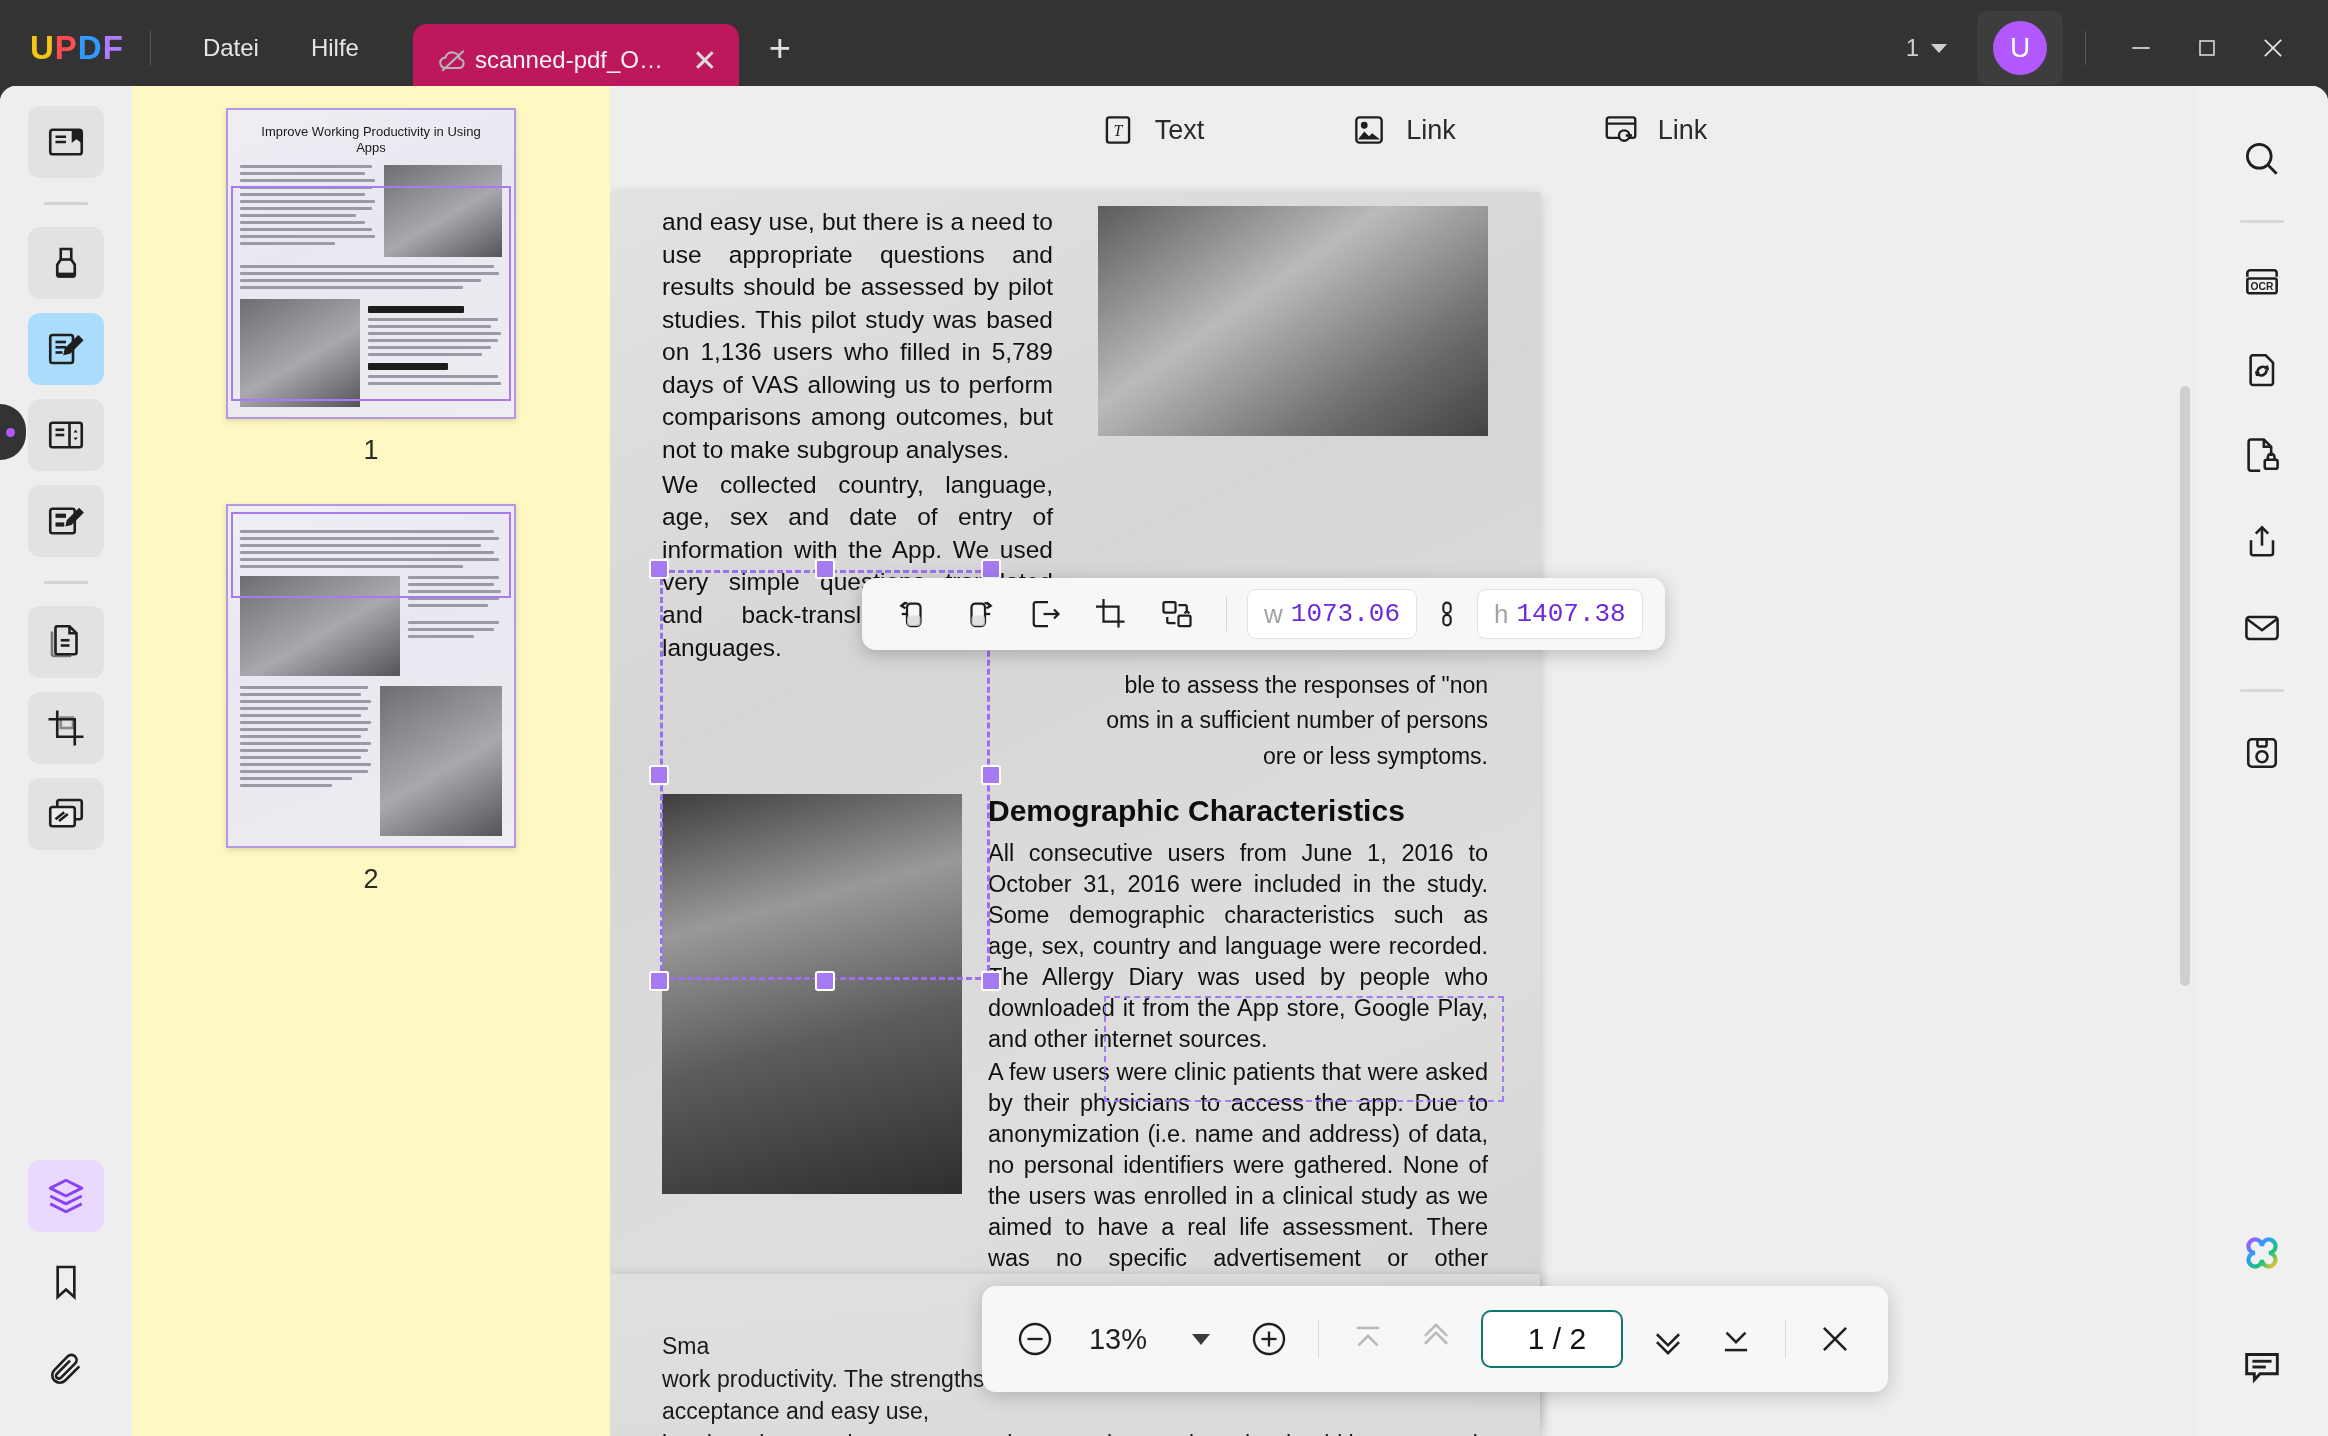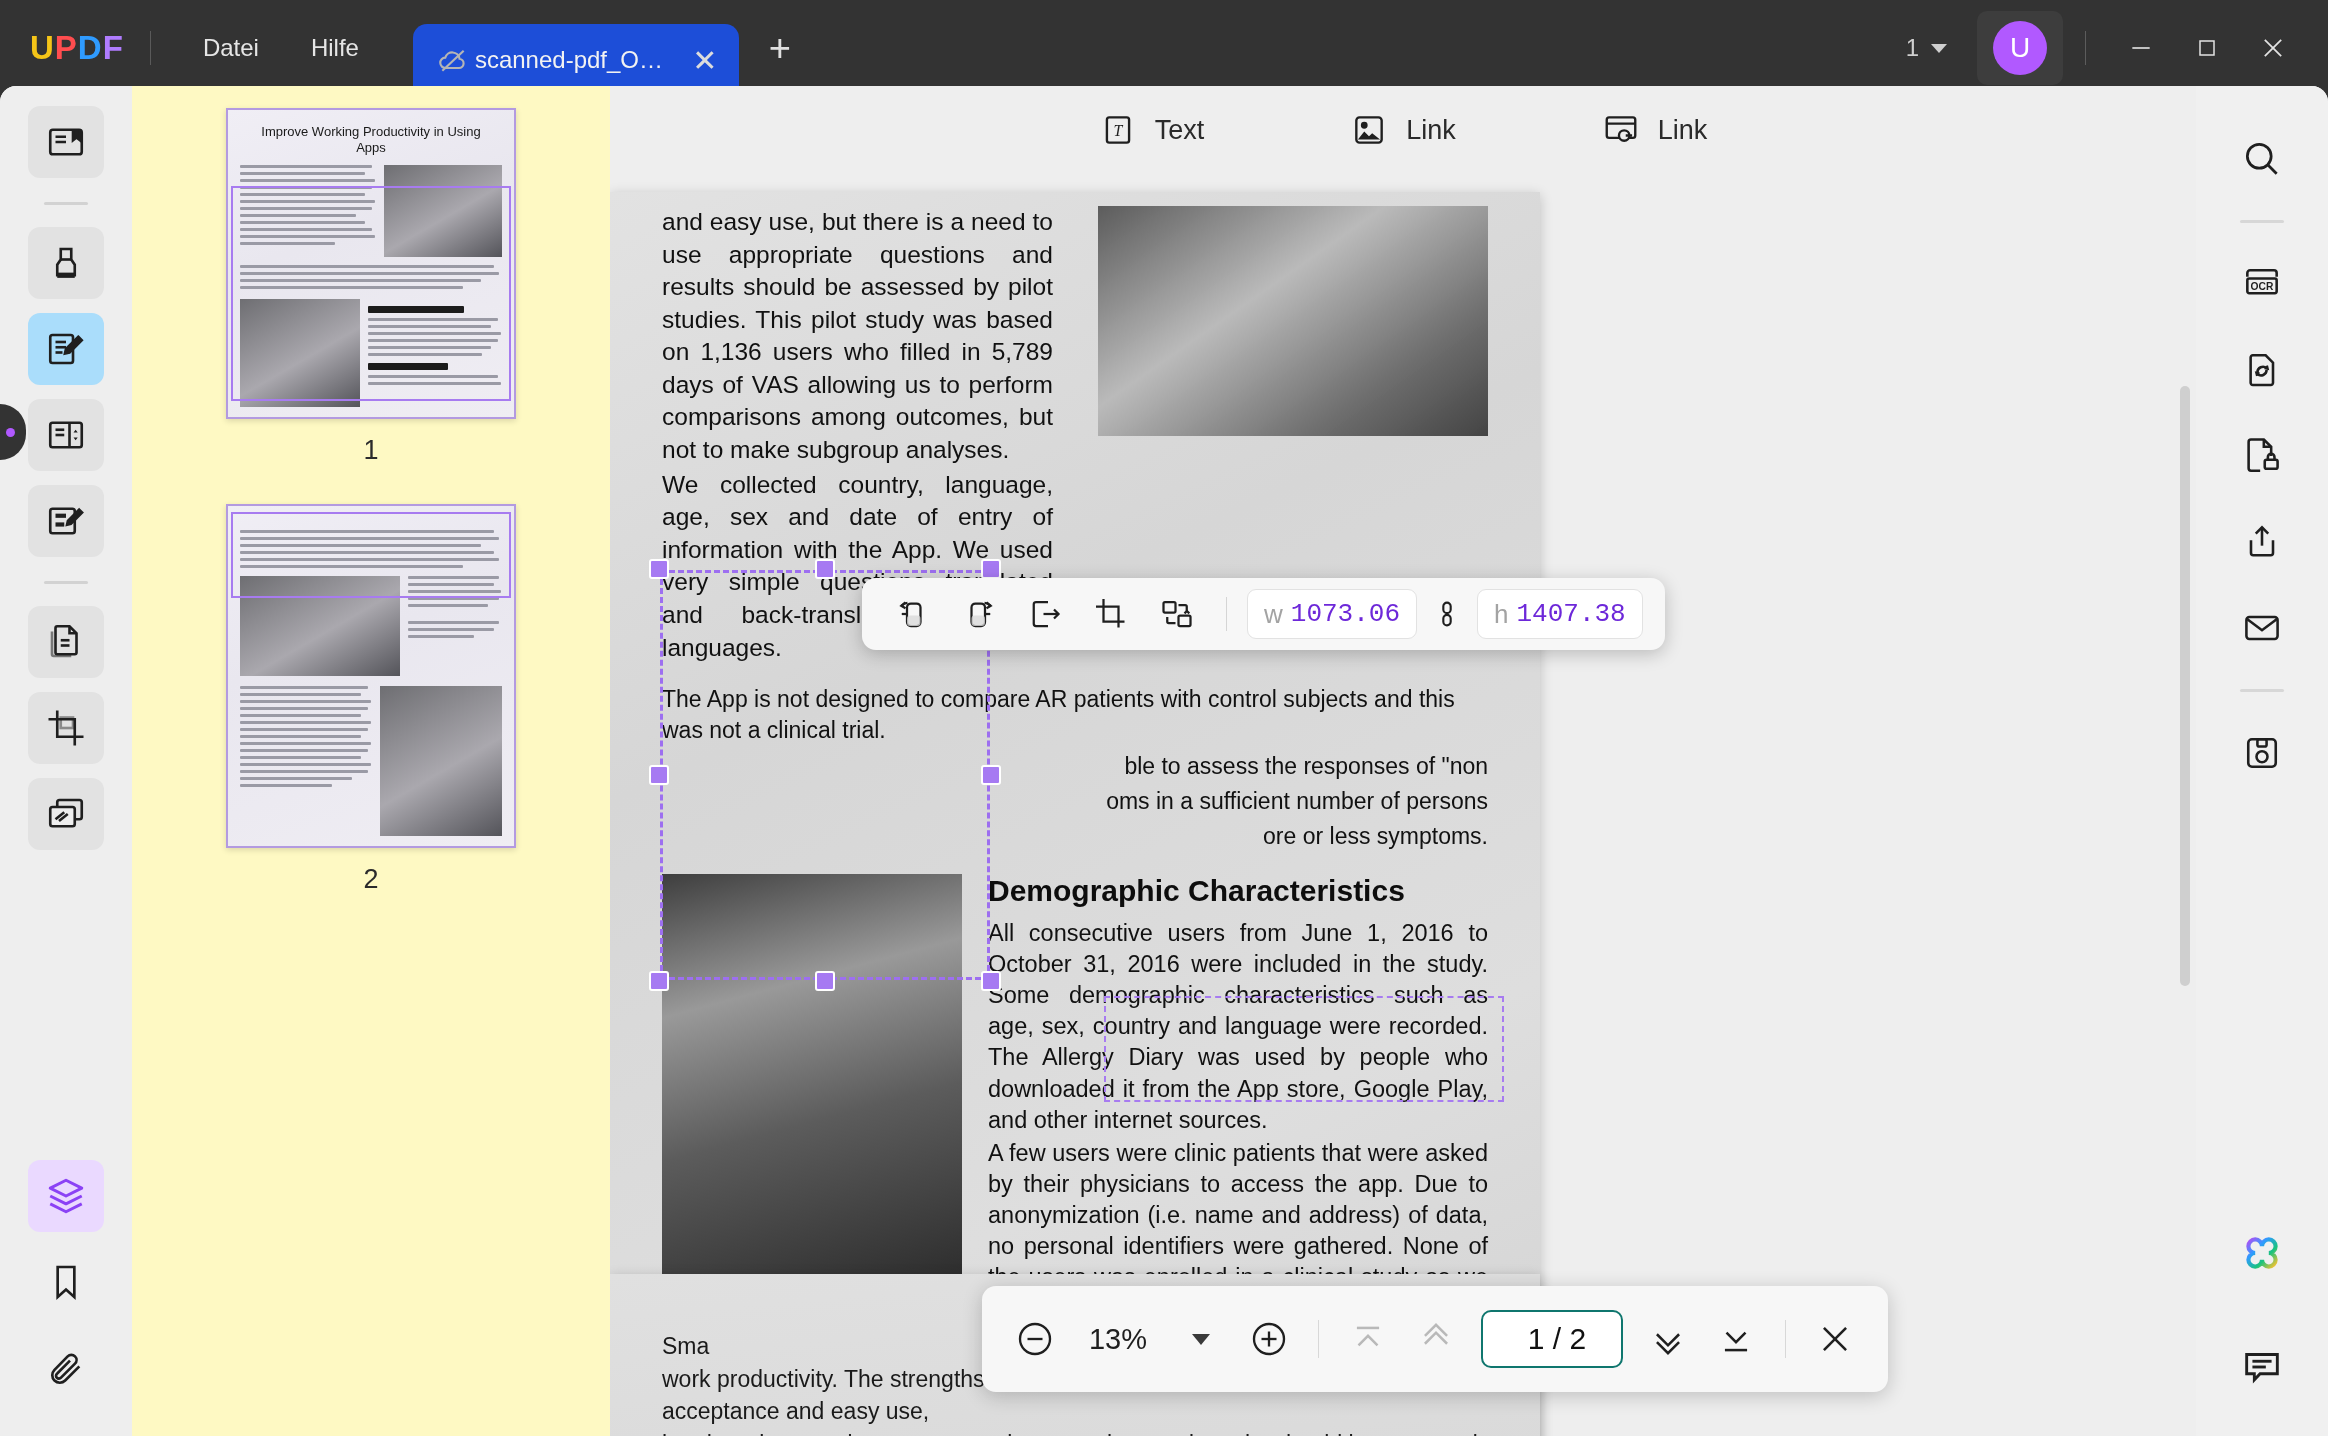--- a/index.html
+++ b/index.html
@@ -24,21 +24,21 @@
   .logo span:nth-child(2){ color:#ff4d4f; }
   .logo span:nth-child(3){ color:#2f9bff; }
   .logo span:nth-child(4){ color:#b07cff; }
   .tb-divider { width:1px; height:34px; background:#5a5a5a; margin:0 26px; }
   .menu-item {
     color:#e6e6e6; font-size:24px; padding:8px 26px; border-radius:6px; cursor:default;
   }
 
   .tab {
     margin-left: 28px; height: 72px; width: 326px; border-radius: 14px 14px 0 0;
-    background: #1d4ed8; display:flex; align-items:center; position:relative; top:12px;
+    background: #be185d; display:flex; align-items:center; position:relative; top:12px;
   }
   .tab-icon { margin-left: 24px; width:32px; height:32px; position:relative; }
   .tab-icon svg { display:block; }
   .tab-title {
     flex:1; text-align:center; color:#f2f2f2; font-size:24px; white-space:nowrap;
     overflow:hidden; text-overflow:ellipsis; padding: 0 6px;
   }
   .tab-close { width:44px; height:44px; margin-right:12px; display:flex; align-items:center;
     justify-content:center; color:#dcdcdc; font-size:30px; border-radius:6px; }
   .newtab {
@@ -520,21 +520,20 @@
 
         <div class="docpage">
           <div class="doc-row">
             <div class="doc-col-text">
               <p class="doc-p">and easy use, but there is a need to use appropriate questions and results should be assessed by pilot studies. This pilot study was based on 1,136 users who filled in 5,789 days of VAS allowing us to perform comparisons among outcomes, but not to make subgroup analyses.</p>
               <p class="doc-p">We collected country, language, age, sex and date of entry of information with the App. We used very simple questions translated and back-translated into 15 languages.</p>
             </div>
             <div class="doc-photo"></div>
           </div>
 
-          <div class="doc-wide">The App is not designed to compare AR patients with control subjects and this was not a clinical trial.</div>
           <div class="doc-wide" style="margin-top:4px;text-align:right;">ble to assess the responses of "non</div>
           <div class="doc-wide" style="margin-top:4px;text-align:right;">oms in a sufficient number of persons</div>
           <div class="doc-wide" style="margin-top:4px;text-align:right;">ore or less symptoms.</div>
 
           <div class="doc-row2">
             <div class="doc-photo2"></div>
             <div style="flex:1">
               <div class="doc-h2">Demographic Characteristics</div>
               <div class="doc-small">All consecutive users from June 1, 2016 to October 31, 2016 were included in the study. Some demographic characteristics such as age, sex, country and language were recorded. The Allergy Diary was used by people who downloaded it from the App store, Google Play, and other internet sources.</div>
               <div class="doc-small" style="margin-top:2px">A few users were clinic patients that were asked by their physicians to access the app. Due to anonymization (i.e. name and address) of data, no personal identifiers were gathered. None of the users was enrolled in a clinical study as we aimed to have a real life assessment. There was no specific advertisement or other recruitment campaign (35).</div>

